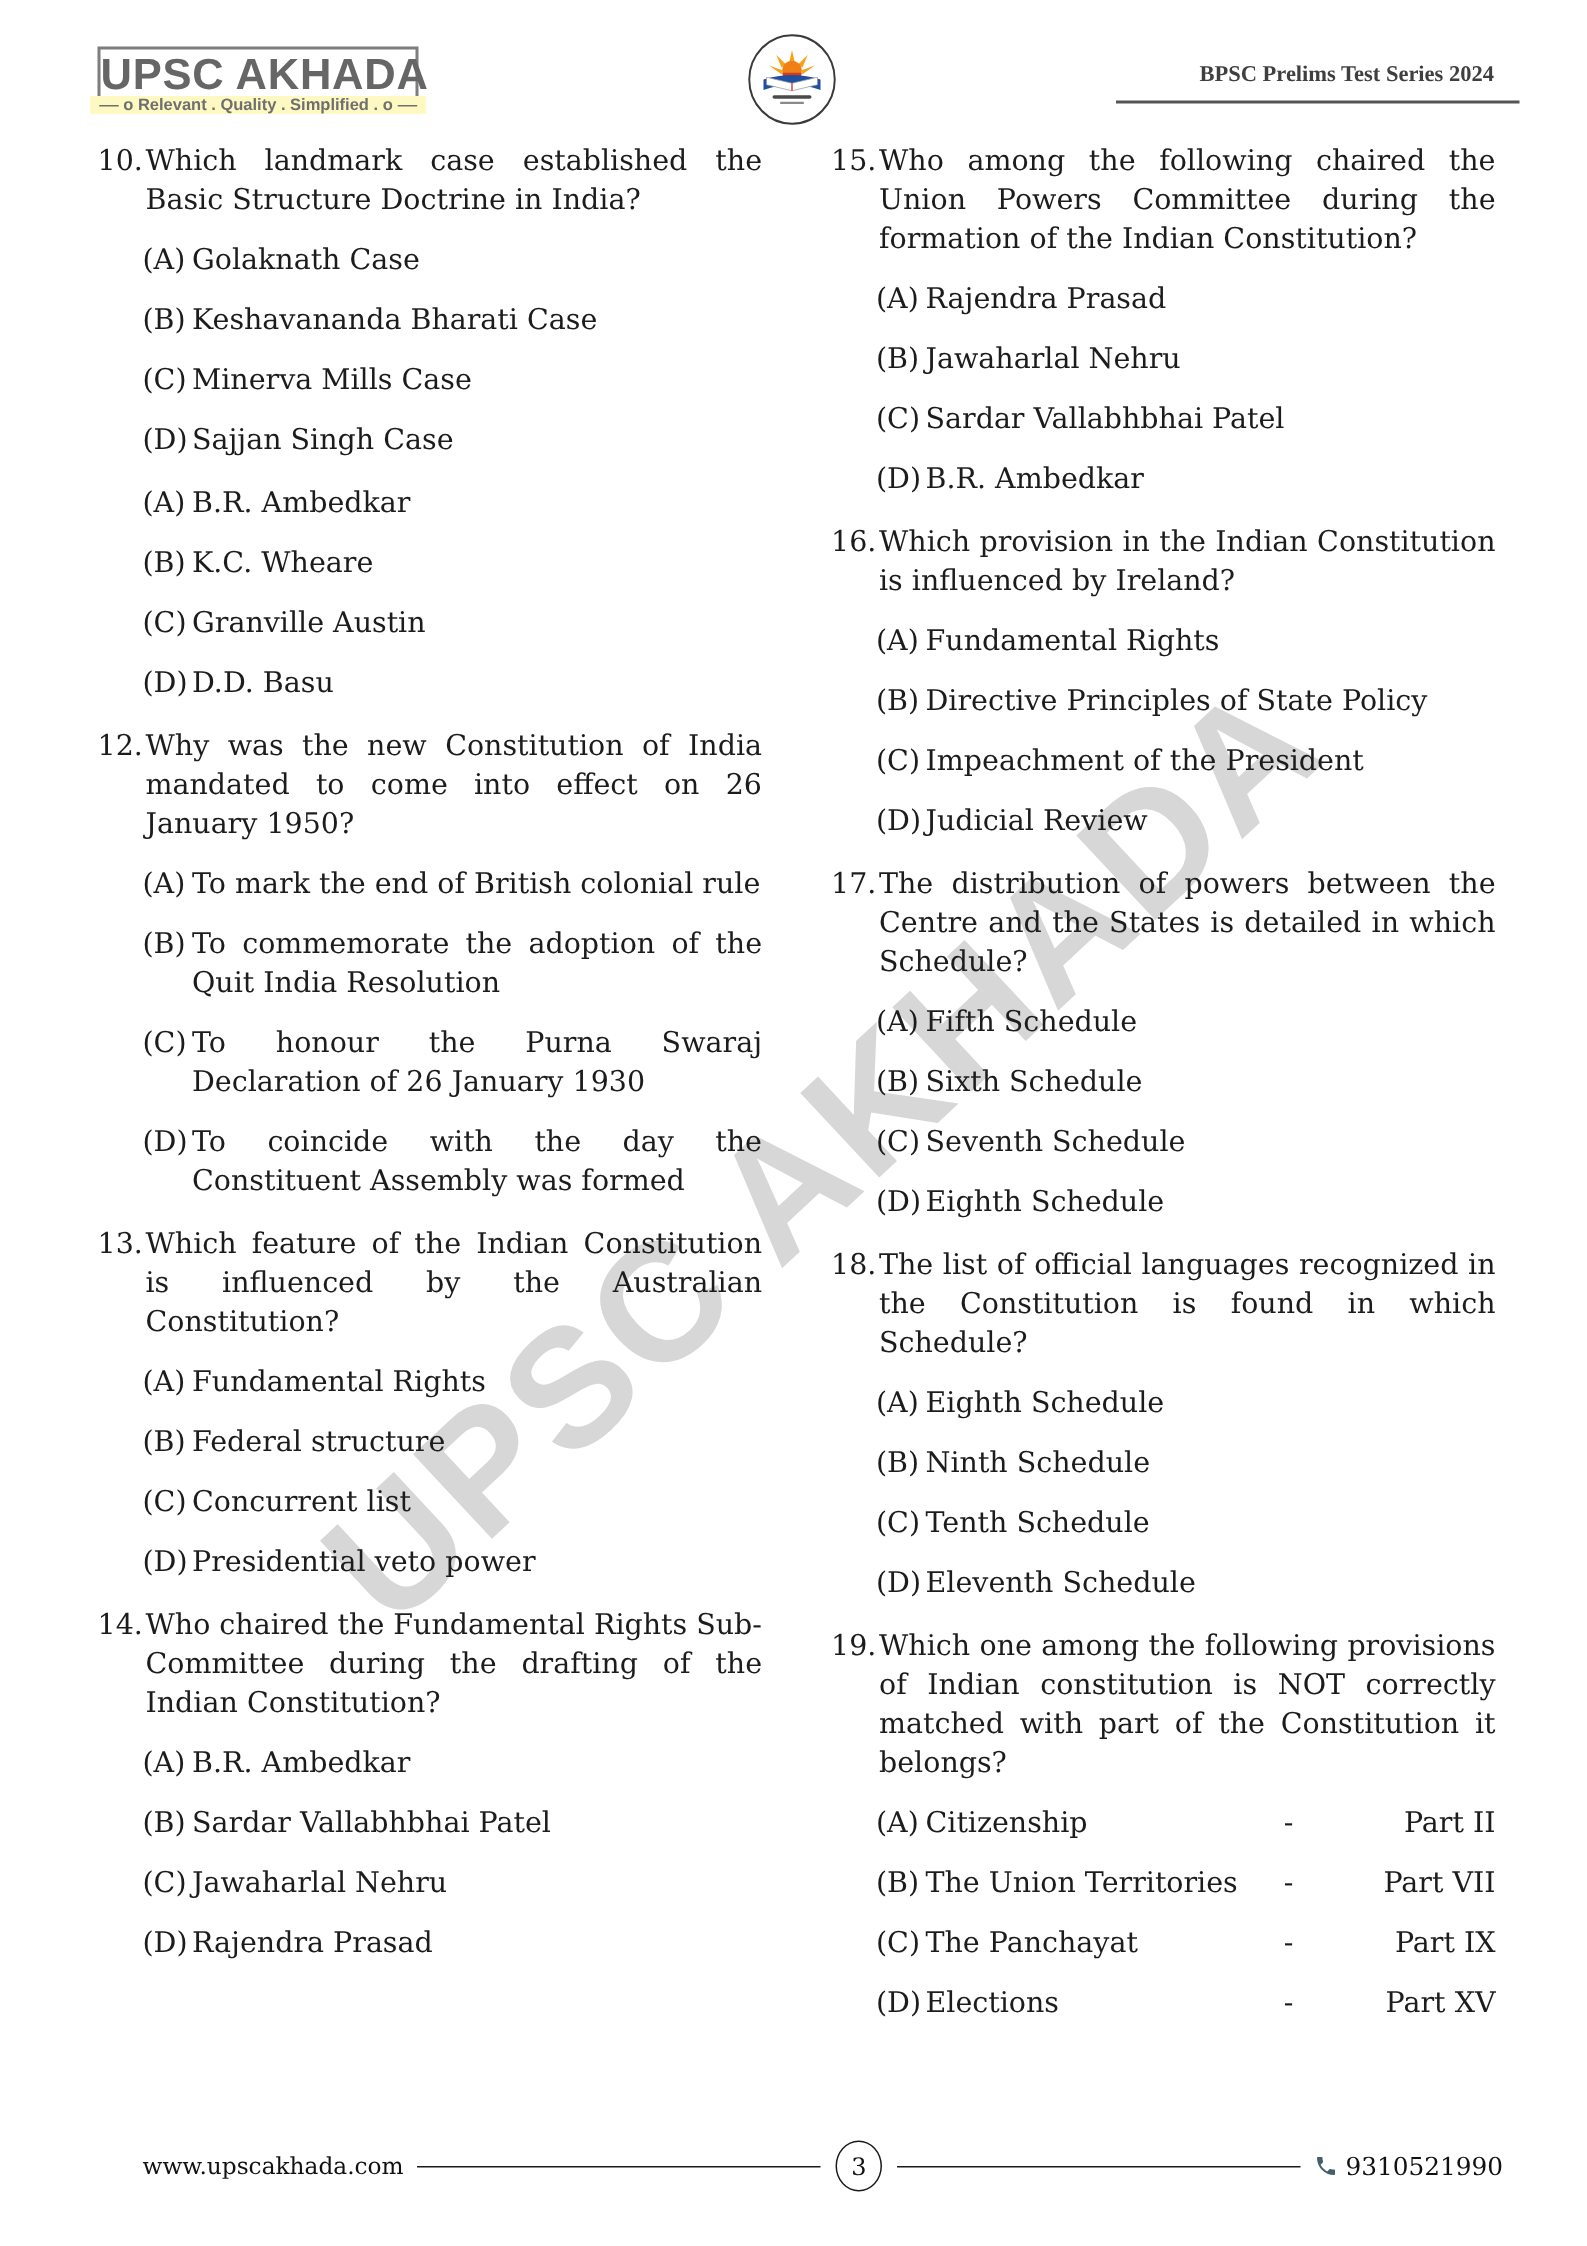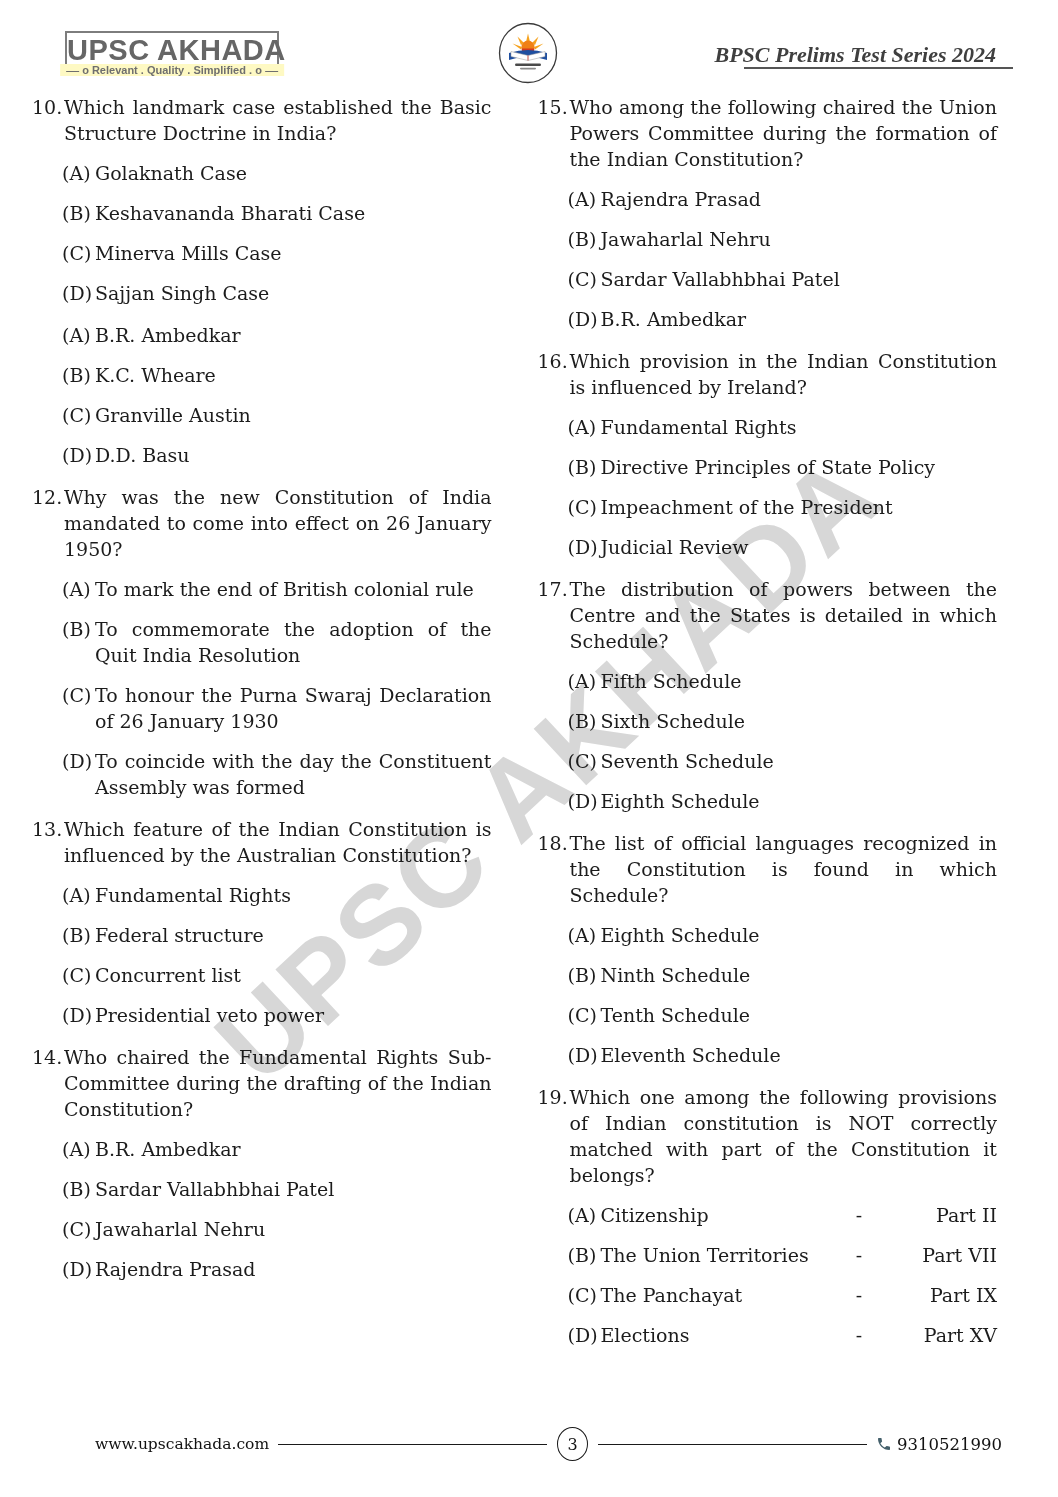--- a/index.html
+++ b/index.html
@@ -34,29 +34,29 @@
     font-size:11px; color:#6f6f6f; white-space:nowrap;
   }
   .logo-tagline::before, .logo-tagline::after {
     content:""; display:inline-block; width:13px; height:0;
     border-top:1.5px solid #6f6f6f; vertical-align:middle; margin:0 3px;
   }
   .emblem { position:absolute; left:498px; top:22px; }
   .series-title {
     position:absolute; right:62px; top:42px;
     font-family:"Liberation Serif",serif; font-weight:bold;
-    font-size:22px; color:#3f3f3f; white-space:nowrap;font-style:italic;
+    font-size:15px; color:#3f3f3f; white-space:nowrap;
   }
   .series-line {
     position:absolute; right:45px; top:67px; width:269px; height:0;
     border-top:2px solid #555555;
   }
   main {
     position:relative; z-index:1;
-    display:flex; gap:46px; padding:0 61px 0 32px;
+    display:flex; gap:46px; padding:0 61px 0 65px;
   }
   .col { flex:1 1 0; min-width:0; }
   .question { margin-bottom:16px; }
   .q-head { display:flex; margin-bottom:14px; }
   .q-num { width:32px; flex-shrink:0; font-size:19px; line-height:26px; }
   .q-text { flex:1; text-align:justify; font-size:19px; line-height:26px; }
   .option { display:flex; margin:0 0 14px 30px; }
   .opt-label { width:33px; flex-shrink:0; font-size:19px; line-height:26px; }
   .opt-text { flex:1; text-align:justify; font-size:19px; line-height:26px; min-width:0; }
   .opt-dash { width:40px; flex-shrink:0; text-align:center; font-size:19px; line-height:26px; }

